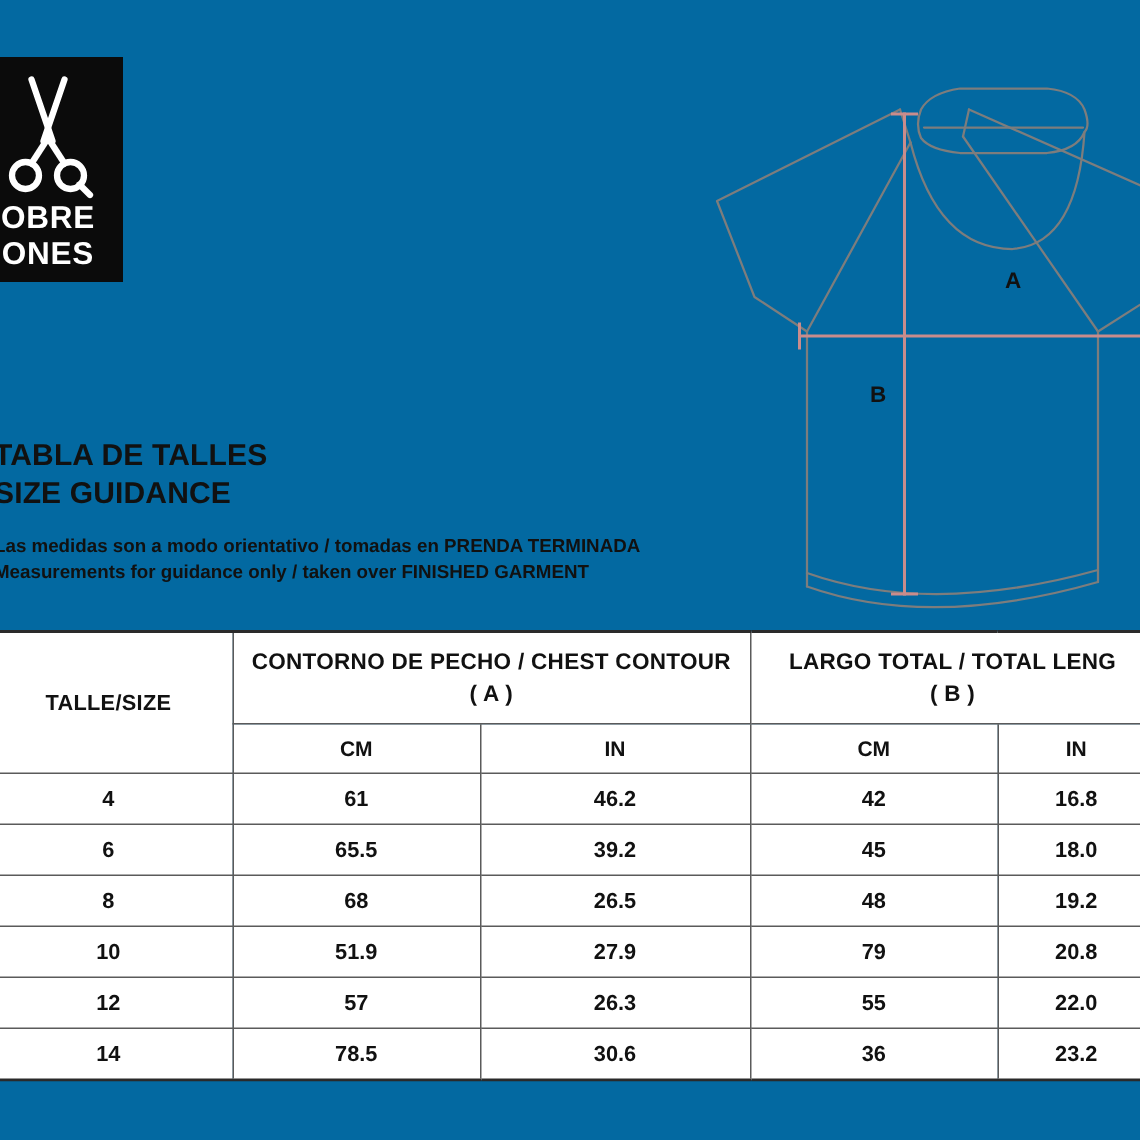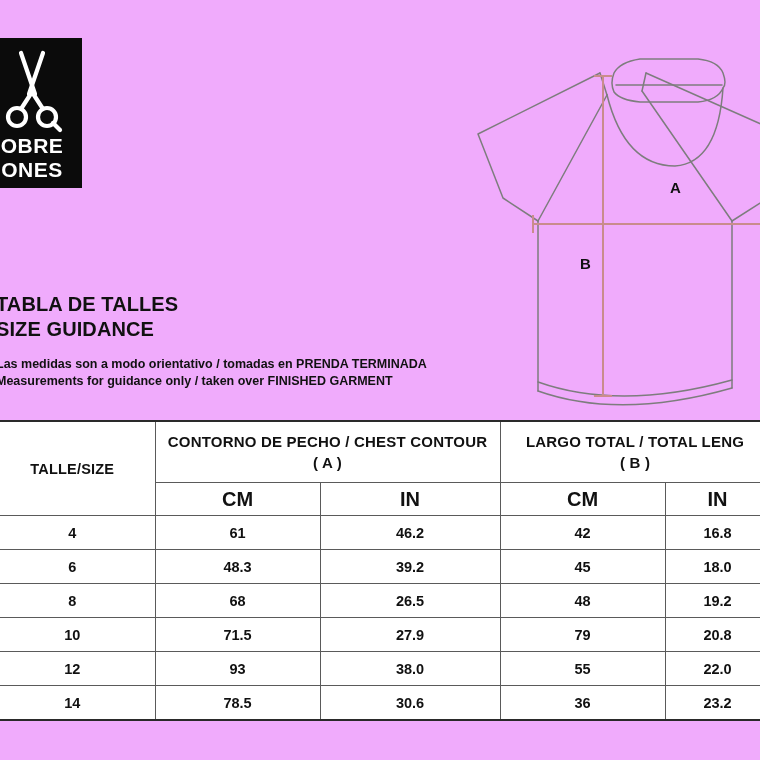--- a/index.html
+++ b/index.html
@@ -15,21 +15,21 @@
     font-family: "Liberation Sans", sans-serif;
     color: #1a1a1a;
     position: relative;
   }
 
   #page {
     position: absolute;
     inset: 0;
     width: 760px;
     height: 760px;
-    background: #f0abfc;
+    background: #0369a1;
   }
 
   
   .logo-block {
     position: absolute;
     left: -18px;
     top: 38px;
     width: 100px;
     height: 150px;
     background: #0b0b0b;
@@ -149,21 +149,21 @@
     line-height: 21px;
   }
   th.group-head .grp-sub { display: block; }
   th.size-head {
     font-size: 14.5px;
     font-weight: bold;
     letter-spacing: 0.2px;
     height: 92px;
   }
   th.unit-head {
-    font-size: 20px;
+    font-size: 14px;
     font-weight: bold;
     height: 32px;
   }
   td.cell {
     font-size: 14.5px;
     font-weight: bold;
     height: 33px;
   }
   .edge-top { border-top: 2px solid #2a2a2a !important; }
   .edge-bottom { border-bottom: 2px solid #2a2a2a !important; }
@@ -277,43 +277,43 @@
       <tbody id="size-table-body">
           <tr>
             <td class="cell no-left">4</td>
             <td class="cell">61</td>
             <td class="cell">46.2</td>
             <td class="cell">42</td>
             <td class="cell">16.8</td>
           </tr>
           <tr>
             <td class="cell no-left">6</td>
-            <td class="cell">48.3</td>
+            <td class="cell">65.5</td>
             <td class="cell">39.2</td>
             <td class="cell">45</td>
             <td class="cell">18.0</td>
           </tr>
           <tr>
             <td class="cell no-left">8</td>
             <td class="cell">68</td>
             <td class="cell">26.5</td>
             <td class="cell">48</td>
             <td class="cell">19.2</td>
           </tr>
           <tr>
             <td class="cell no-left">10</td>
-            <td class="cell">71.5</td>
+            <td class="cell">51.9</td>
             <td class="cell">27.9</td>
             <td class="cell">79</td>
             <td class="cell">20.8</td>
           </tr>
           <tr>
             <td class="cell no-left">12</td>
-            <td class="cell">93</td>
-            <td class="cell">38.0</td>
+            <td class="cell">57</td>
+            <td class="cell">26.3</td>
             <td class="cell">55</td>
             <td class="cell">22.0</td>
           </tr>
           <tr>
             <td class="cell edge-bottom no-left">14</td>
             <td class="cell edge-bottom">78.5</td>
             <td class="cell edge-bottom">30.6</td>
             <td class="cell edge-bottom">36</td>
             <td class="cell edge-bottom">23.2</td>
           </tr>

